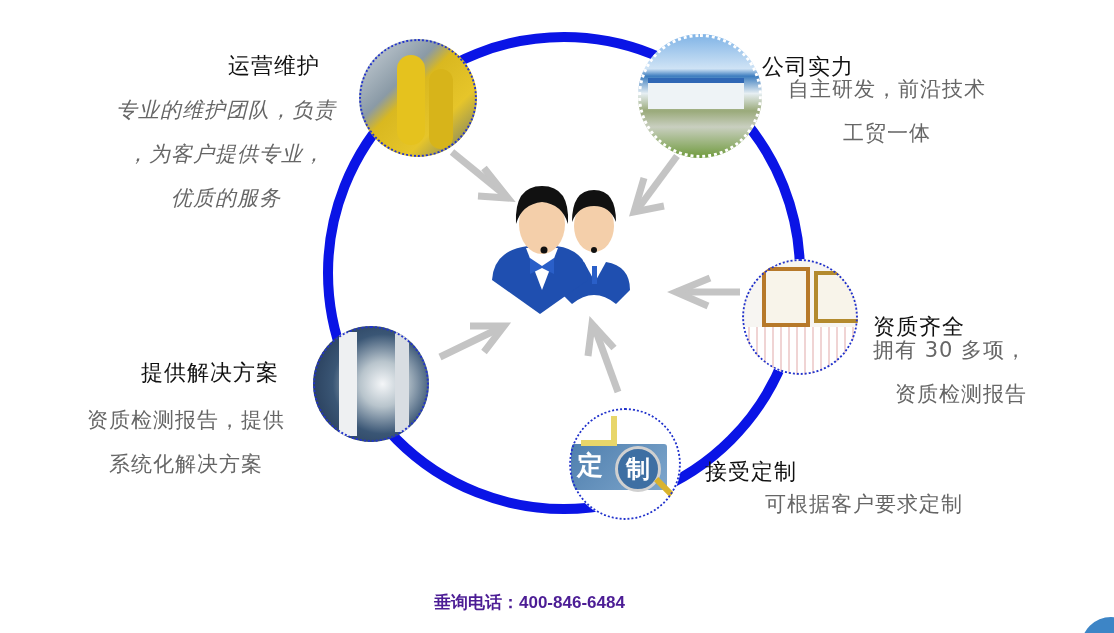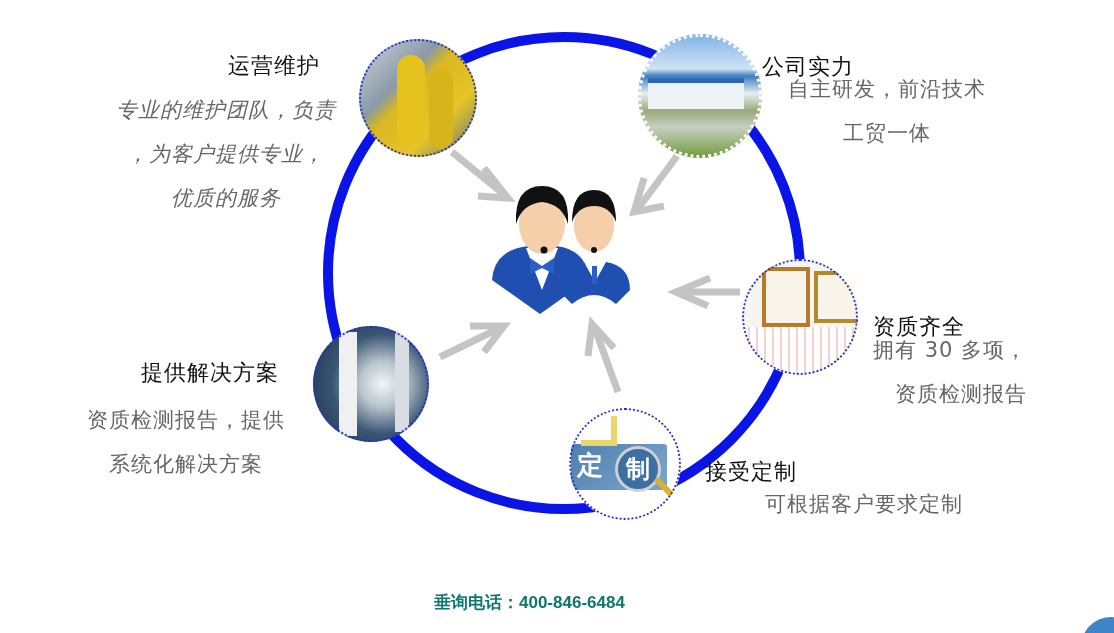--- a/index.html
+++ b/index.html
@@ -3,21 +3,21 @@
 <meta charset="utf-8">
 <style>
   html,body{margin:0;padding:0;background:#ffffff;}
   body{width:1114px;height:633px;position:relative;overflow:hidden;font-family:"DejaVu Sans","Liberation Sans",sans-serif;}
   .abs{position:absolute;}
   .title{color:#111;font-size:22px;white-space:nowrap;letter-spacing:1px;}
   .desc{color:#666;font-size:21px;white-space:nowrap;letter-spacing:1px;line-height:44px;}
   .center{text-align:center;}
   .photo{position:absolute;border-radius:50%;overflow:hidden;box-sizing:border-box;}
   .photo .dots{position:absolute;inset:0;border-radius:50%;border:2px dotted #2233cc;}
-  .phone{color:#0f766e;font-weight:bold;font-size:17px;font-family:"Liberation Sans","DejaVu Sans",sans-serif;}
+  .phone{color:#4c1d95;font-weight:bold;font-size:17px;font-family:"Liberation Sans","DejaVu Sans",sans-serif;}
   svg{position:absolute;left:0;top:0;}
 </style>
 </head>
 <body>
 
 <svg width="1114" height="633">
   <circle cx="564" cy="273" r="236" fill="none" stroke="#0a14e6" stroke-width="10"></circle>
   <g stroke="#c4c4c4" stroke-width="7" fill="none" stroke-linecap="butt">
 
     <g>

